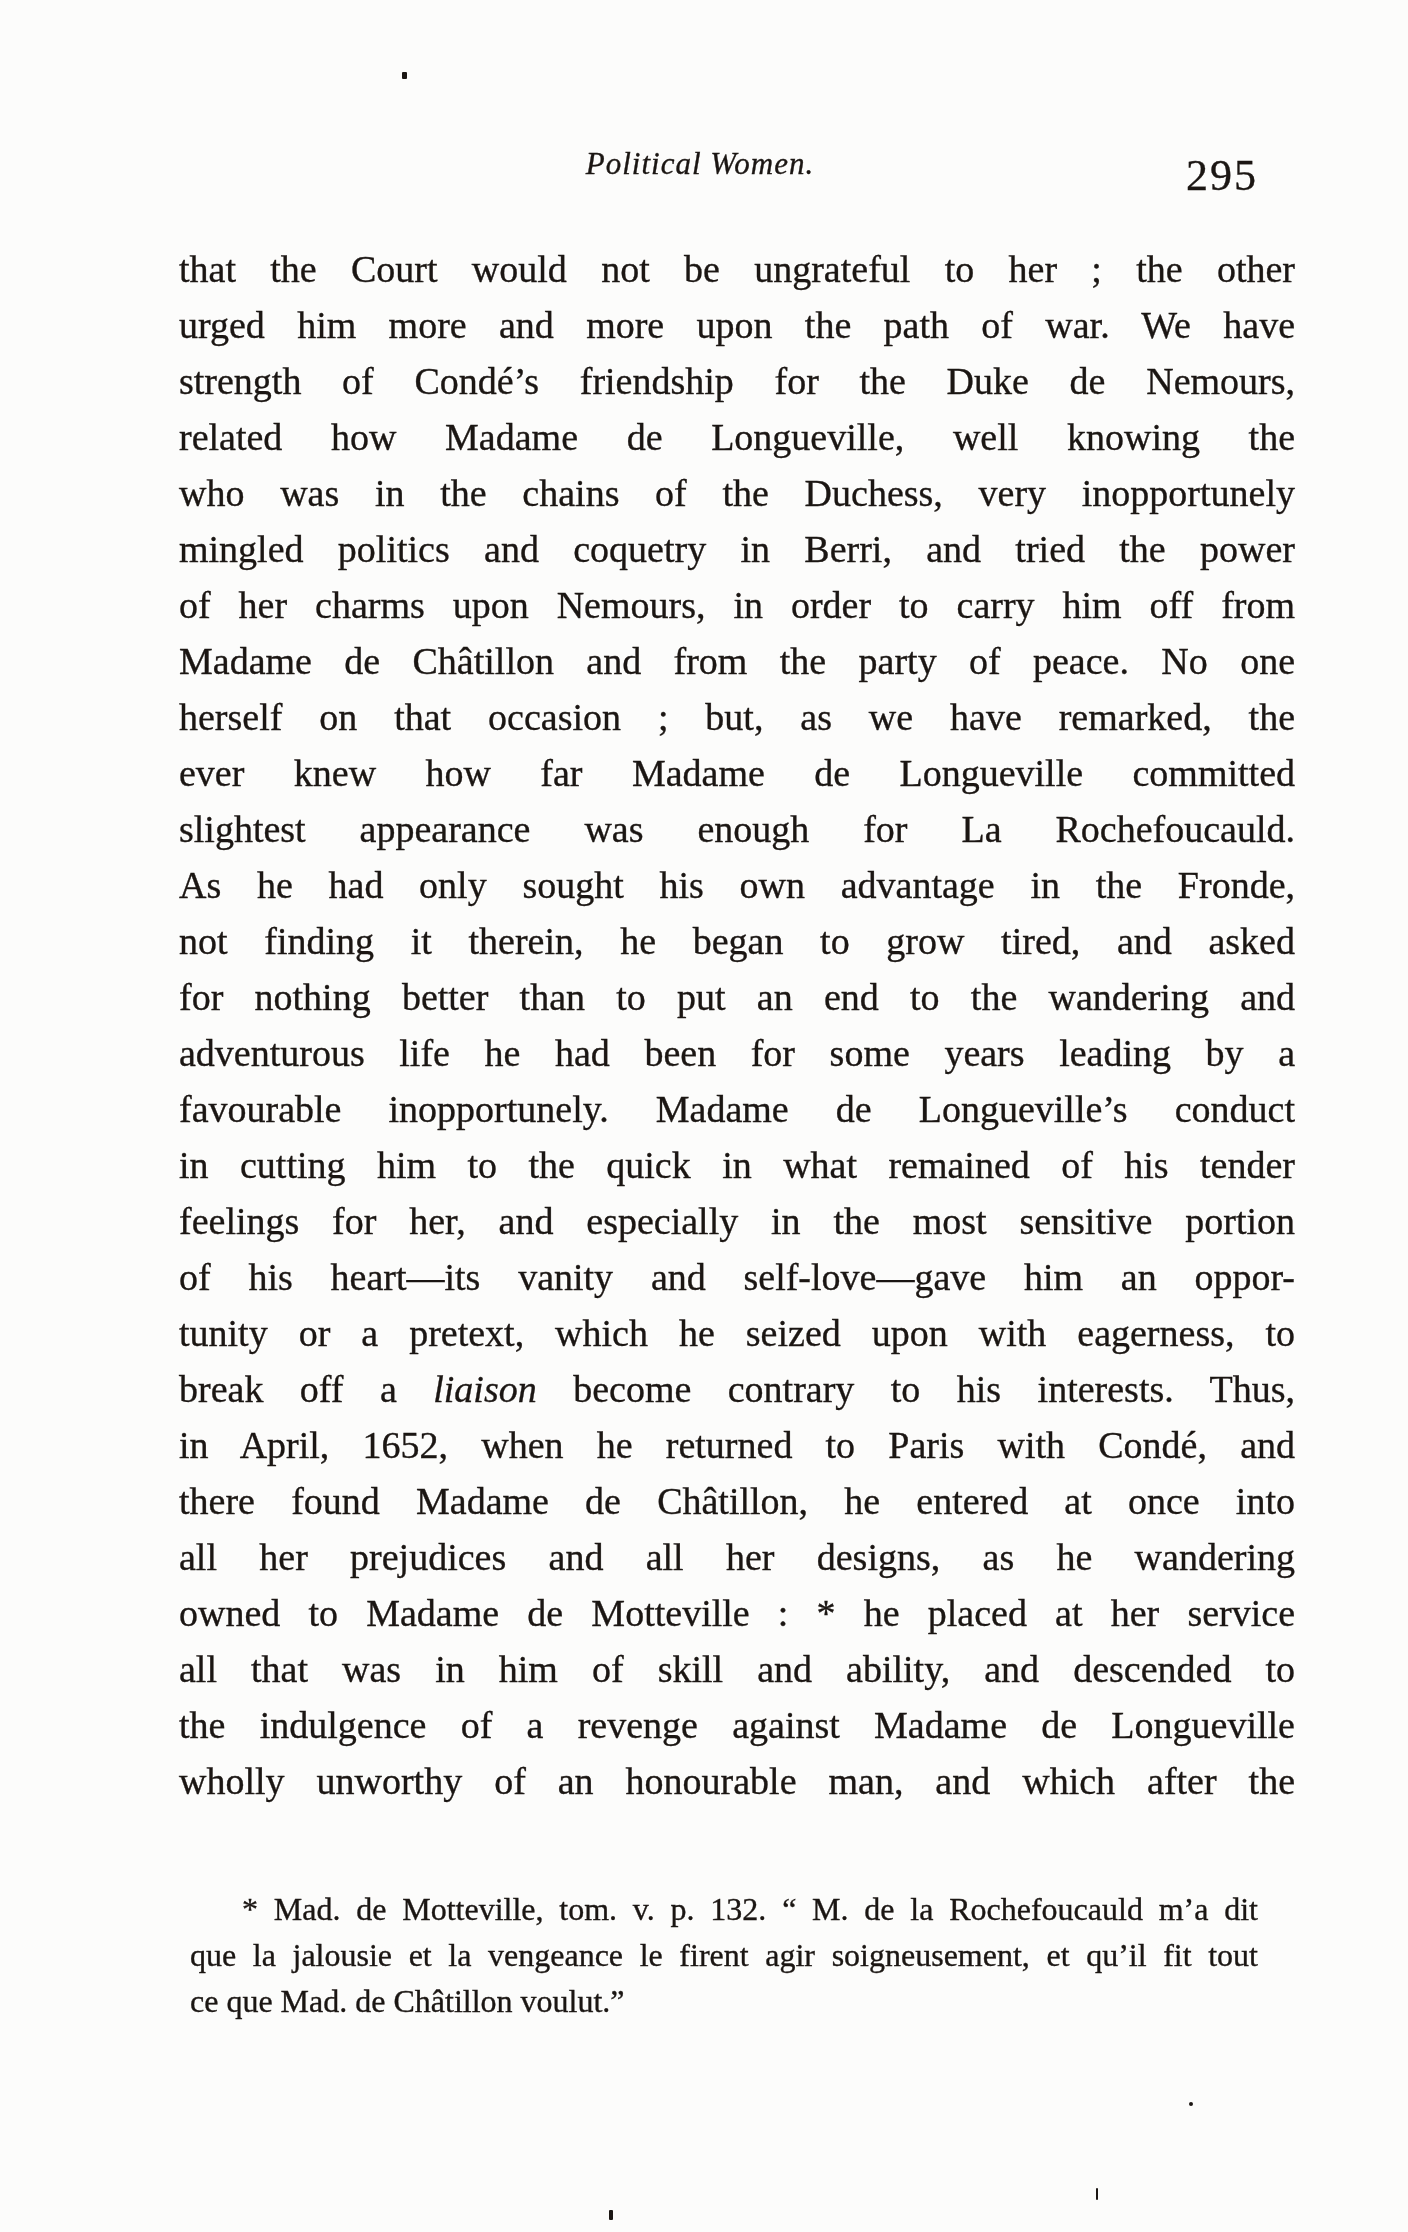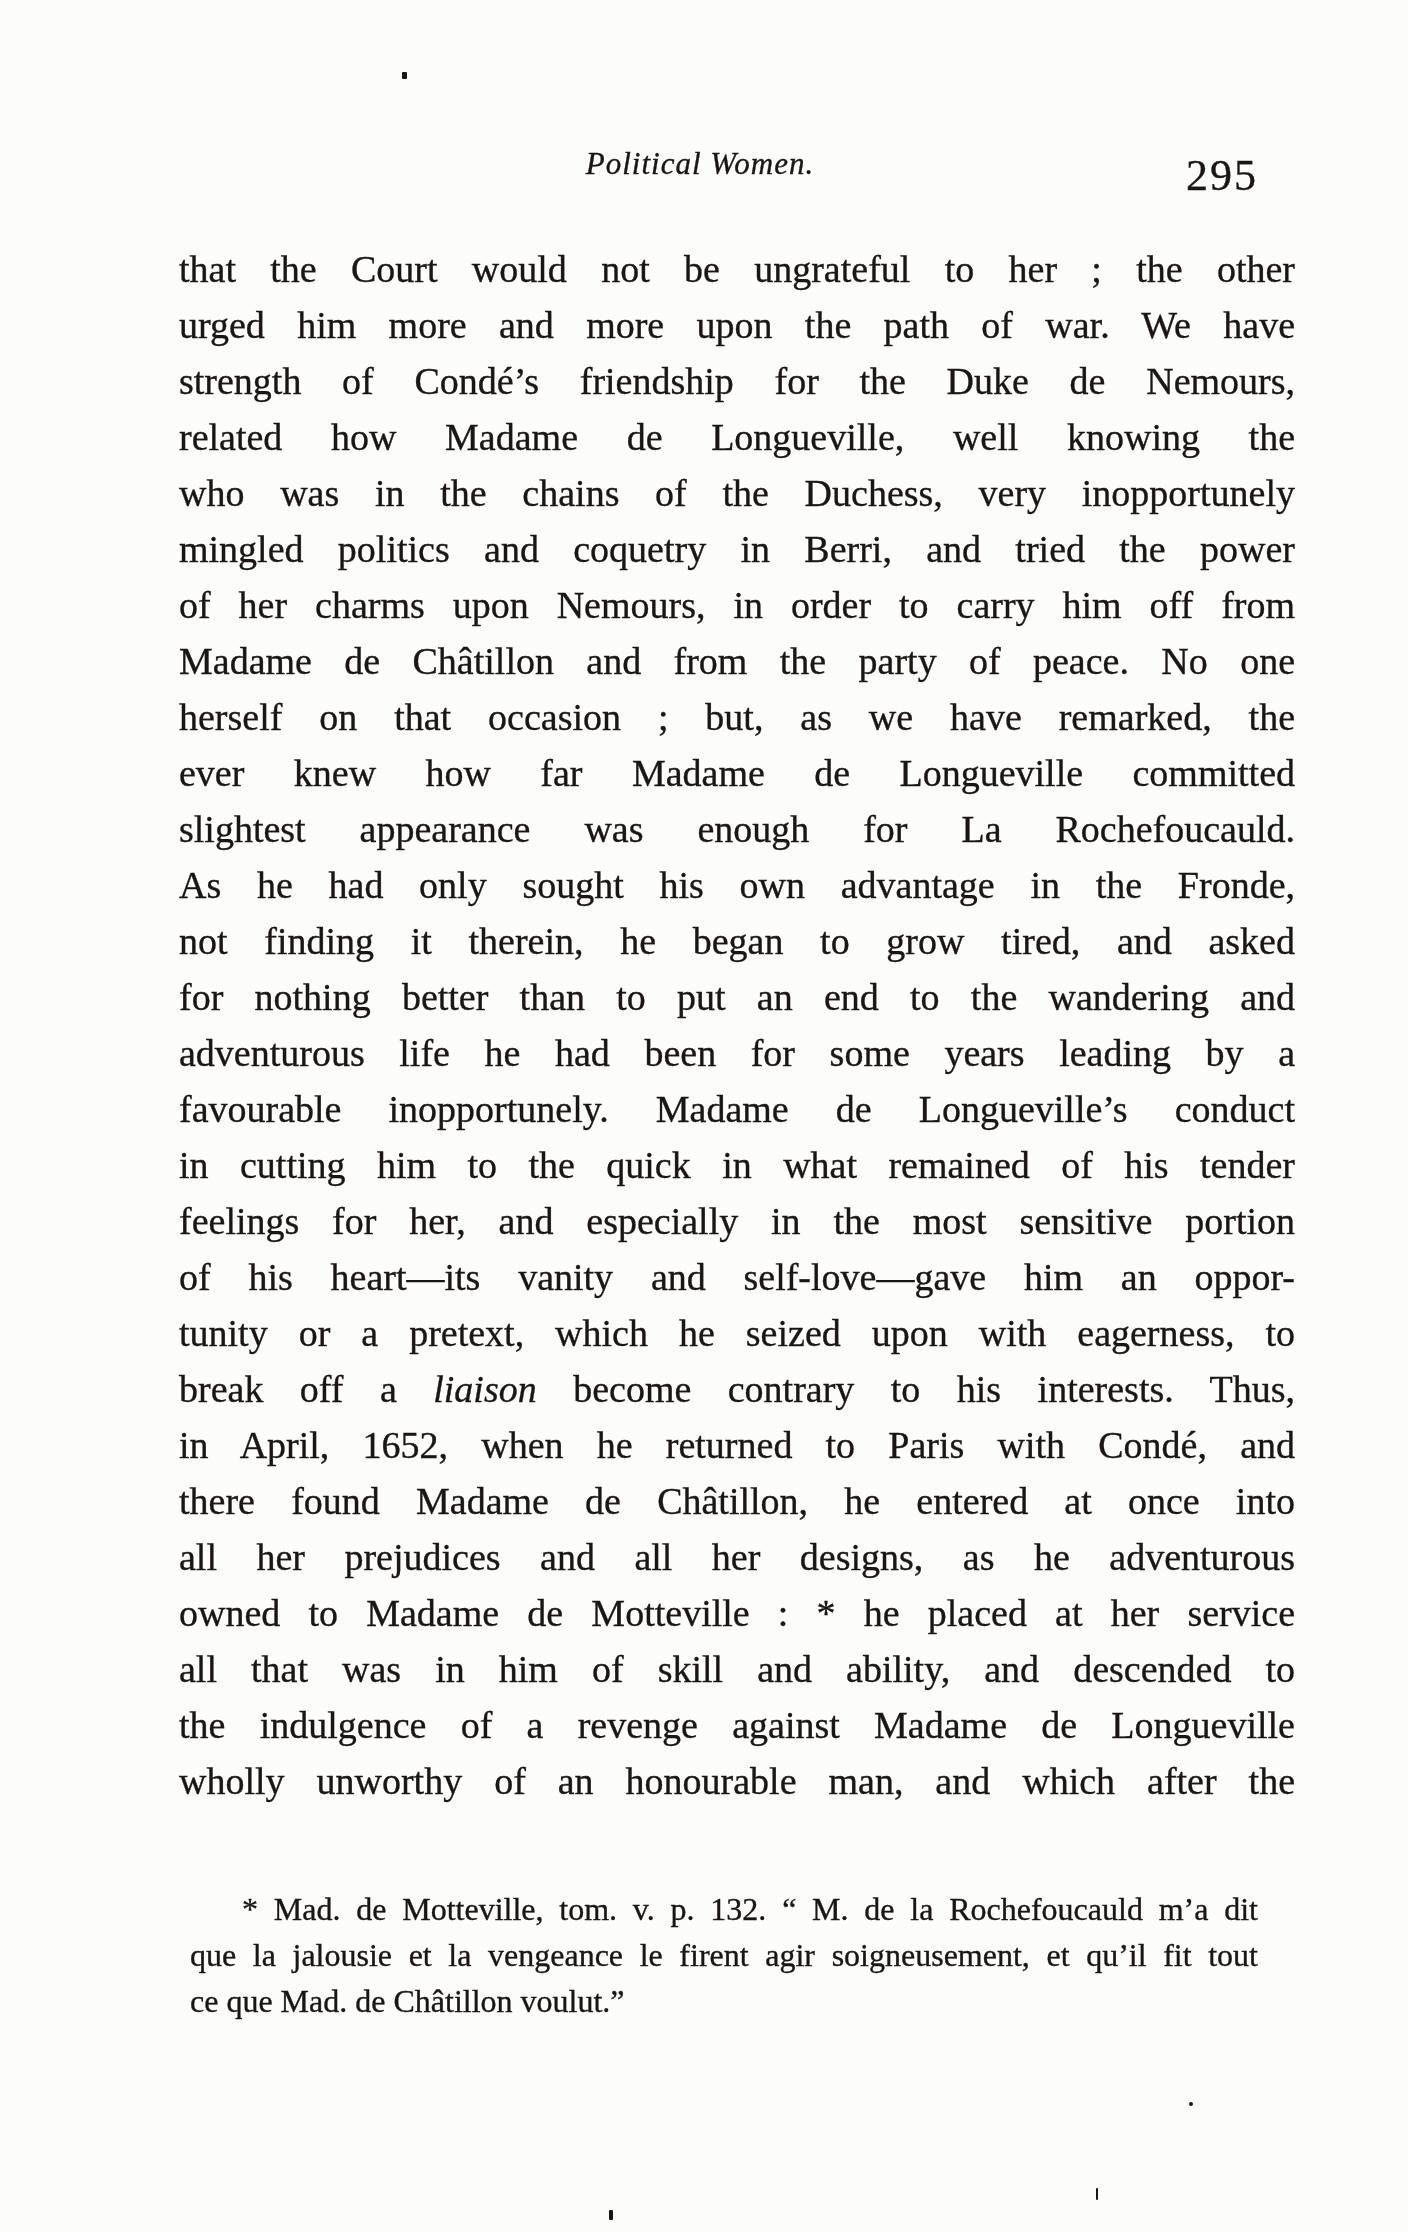--- a/index.html
+++ b/index.html
@@ -100,21 +100,21 @@
       <div class="line">for nothing better than to put an end to the wandering and</div>
       <div class="line">adventurous life he had been for some years leading by a</div>
       <div class="line">favourable inopportunely.  Madame de Longueville’s conduct</div>
       <div class="line">in cutting him to the quick in what remained of his tender</div>
       <div class="line">feelings for her, and especially in the most sensitive portion</div>
       <div class="line">of his heart—its vanity and self-love—gave him an oppor-</div>
       <div class="line">tunity or a pretext, which he seized upon with eagerness, to</div>
       <div class="line">break off a <i>liaison</i> become contrary to his interests.  Thus,</div>
       <div class="line">in April, 1652, when he returned to Paris with Condé, and</div>
       <div class="line">there found Madame de Châtillon, he entered at once into</div>
-      <div class="line">all her prejudices and all her designs, as he adventurous</div>
+      <div class="line">all her prejudices and all her designs, as he wandering</div>
       <div class="line">owned to Madame de Motteville : * he placed at her service</div>
       <div class="line">all that was in him of skill and ability, and descended to</div>
       <div class="line">the indulgence of a revenge against Madame de Longueville</div>
       <div class="line">wholly unworthy of an honourable man, and which after the</div>
     </div>
 
   <div class="footnote">
       <div class="line">* Mad. de Motteville, tom. v. p. 132.  “ M. de la Rochefoucauld m’a dit</div>
       <div class="line">que la jalousie et la vengeance le firent agir soigneusement, et qu’il fit tout</div>
       <div class="line">ce que Mad. de Châtillon voulut.”</div>

